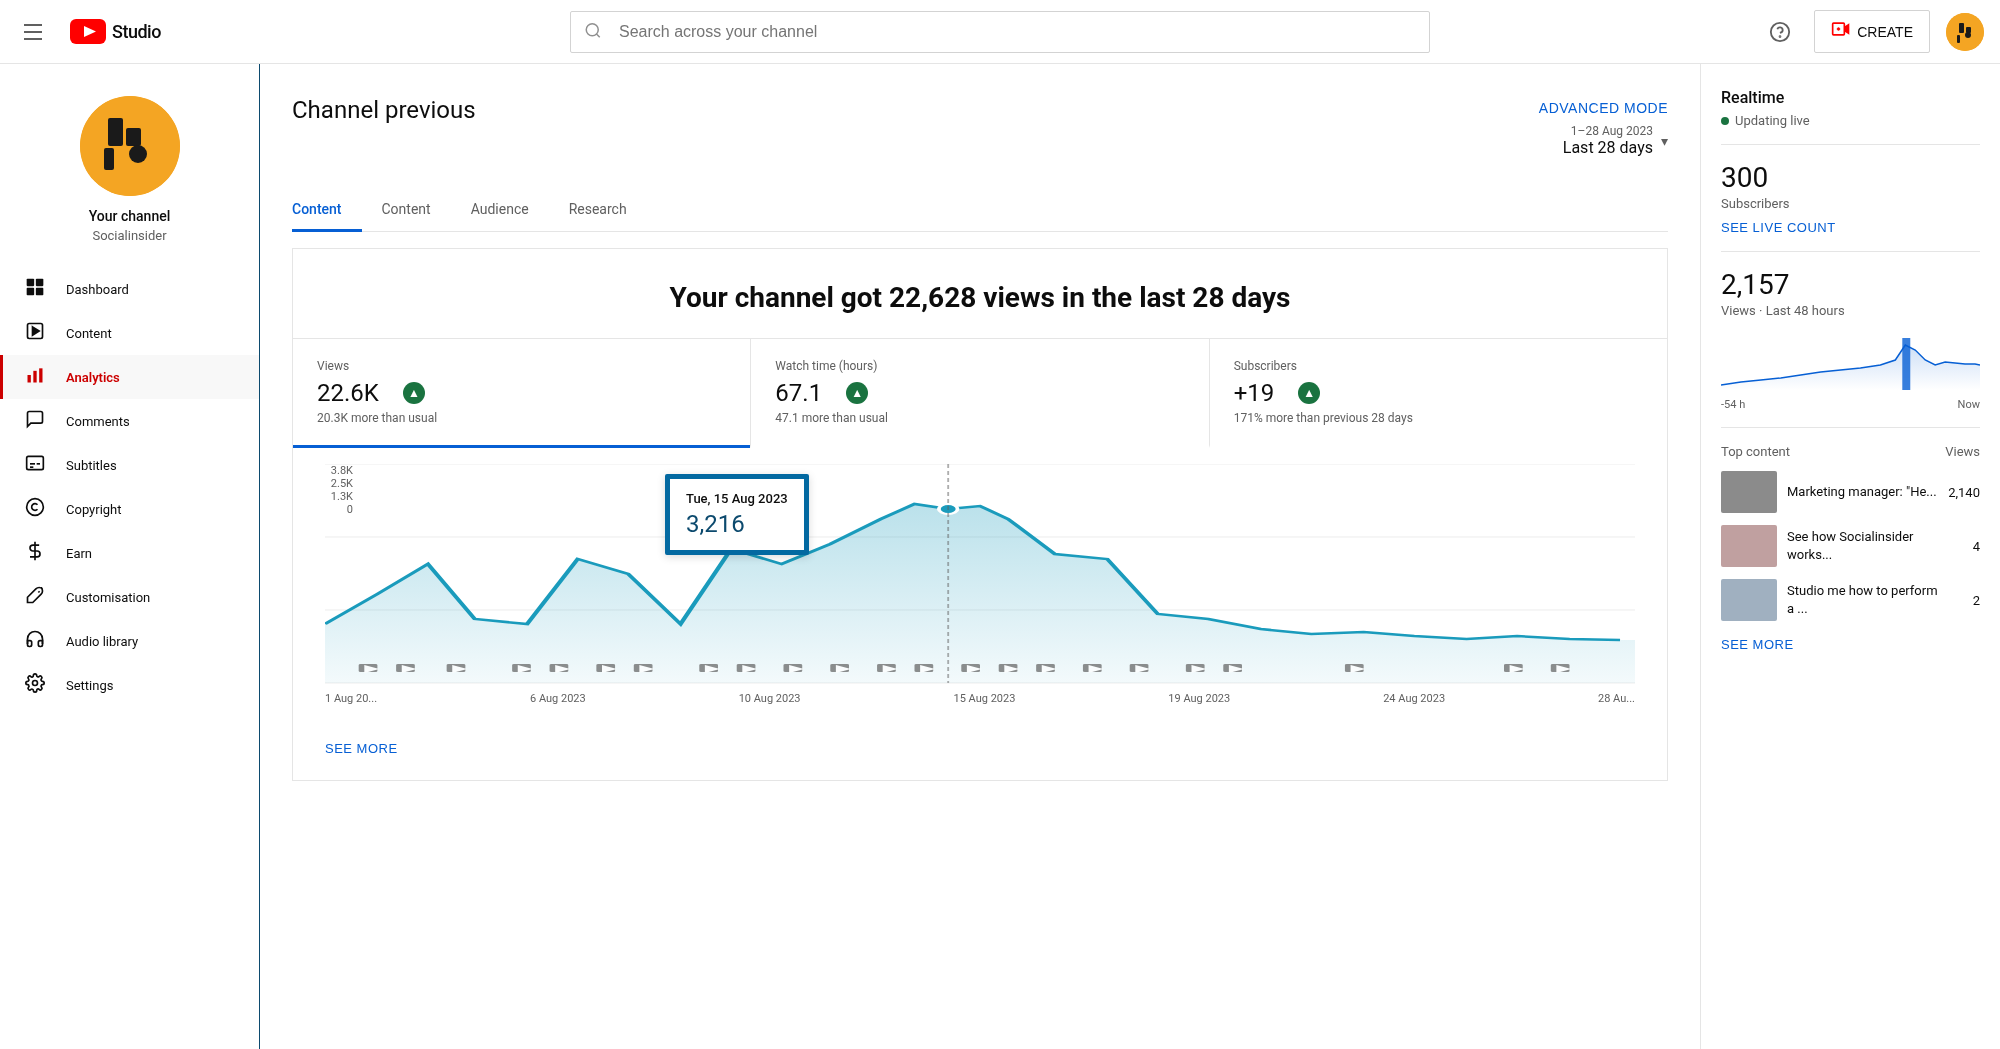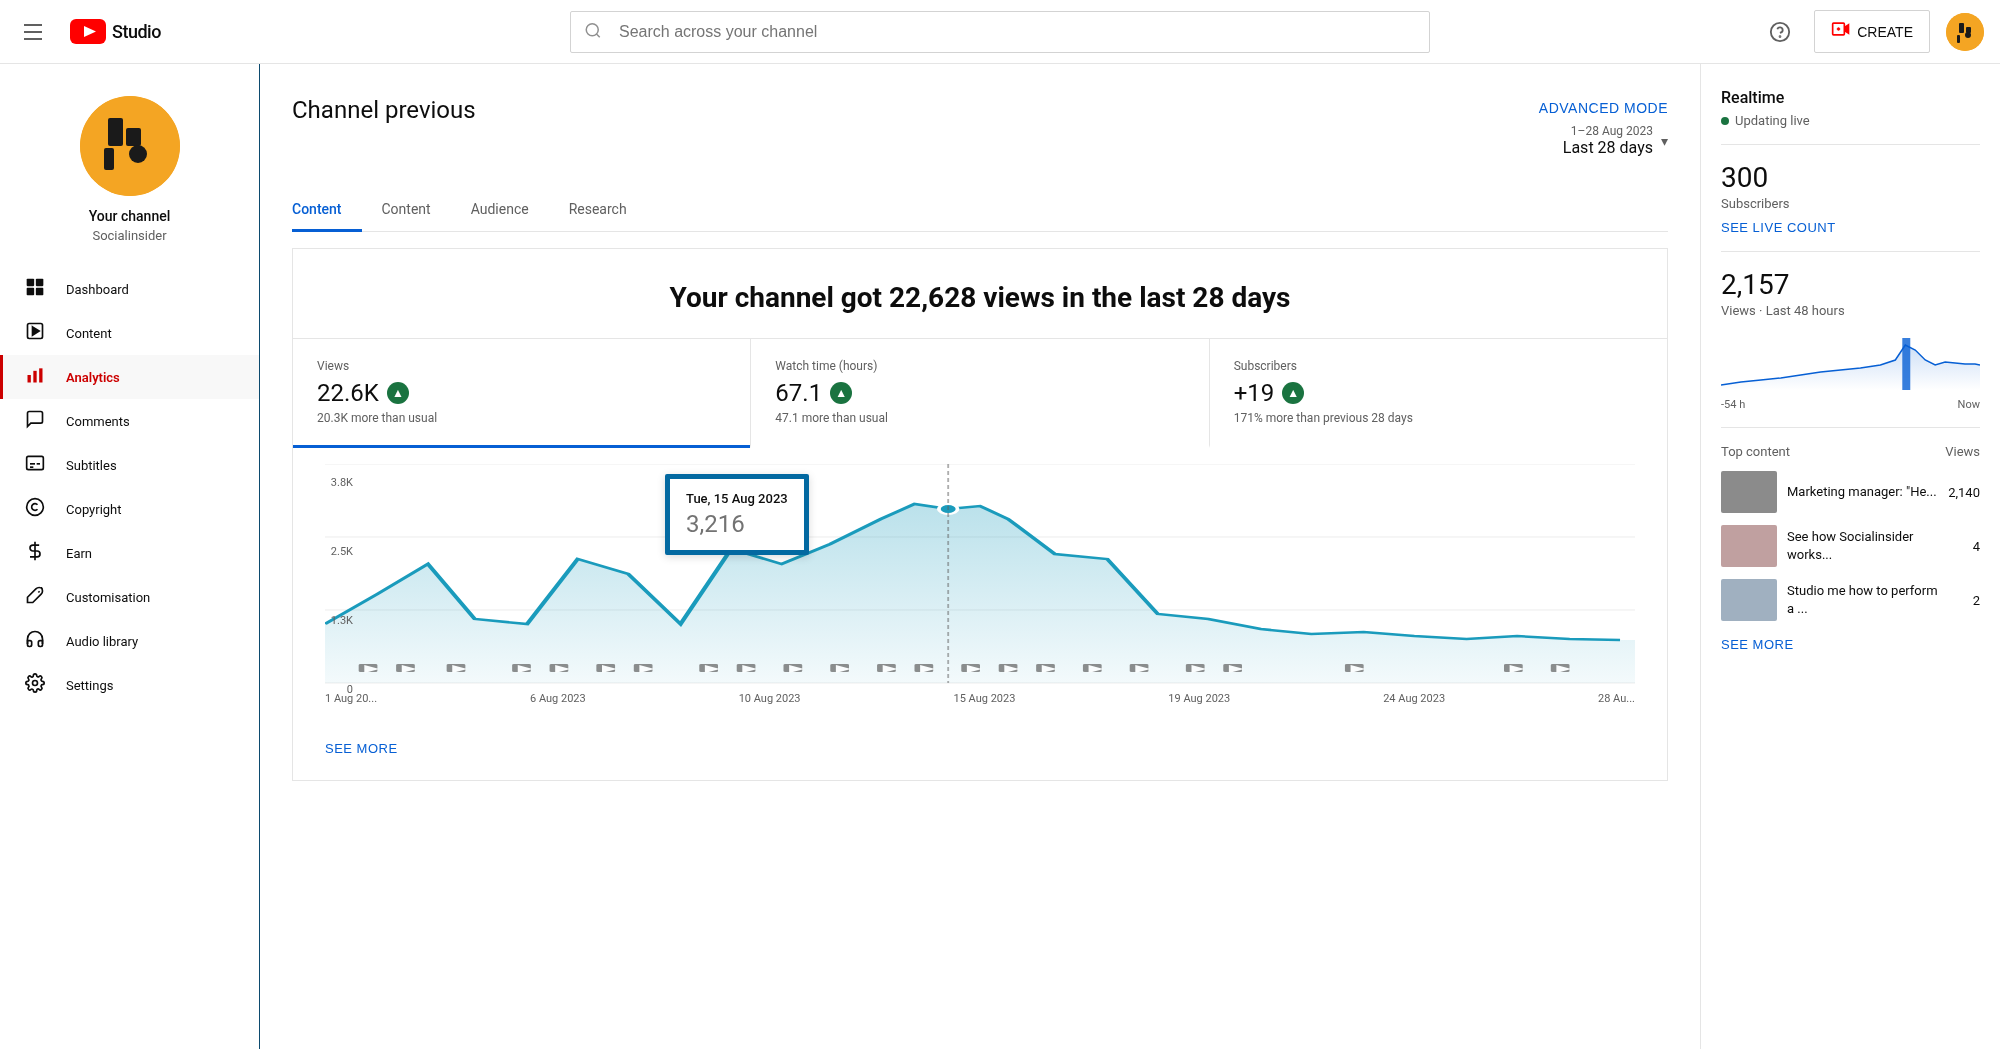--- a/index.html
+++ b/index.html
@@ -139,21 +139,21 @@
 
     
     .metrics-row { display: flex; border-top: 1px solid #e5e5e5; }
     .metric-tab {
       flex: 1; padding: 20px 24px; cursor: pointer; border-bottom: 3px solid transparent;
       position: relative;
     }
     .metric-tab.active { border-bottom-color: #065fd4; }
     .metric-tab + .metric-tab { border-left: 1px solid #e5e5e5; }
     .metric-label { font-size: 12px; color: #606060; margin-bottom: 6px; }
-    .metric-value-row { display: flex; align-items: center; gap: 8px; }
+    .metric-value-row { display: flex; align-items: center; gap: 24px; }
     .metric-value { font-size: 24px; font-weight: 400; }
     .metric-arrow-up {
       width: 22px; height: 22px; border-radius: 50%;
       background: #1a7340; display: flex; align-items: center; justify-content: center;
       color: #fff; font-size: 12px;
     }
     .metric-sub { font-size: 12px; color: #606060; margin-top: 4px; }
 
     
     .chart-area {
@@ -163,21 +163,21 @@
     
     
     .chart-tooltip {
       position: absolute; background: #fff; border: 5px solid #0369a1;
       box-shadow: 0 2px 8px rgba(0,0,0,0.15);
       padding: 12px 16px; border-radius: 2px;
       pointer-events: none; z-index: 10;
       left: 340px; top: 10px;
     }
     .tooltip-date { font-size: 13px; font-weight: 500; color: #0d0d0d; margin-bottom: 4px; }
-    .tooltip-value { font-size: 24px; font-weight: 400; color: #737373; }
+    .tooltip-value { font-size: 24px; font-weight: 400; color: #0c4a6e; }
 
     .chart-x-labels {
       display: flex; justify-content: space-between;
       padding: 8px 0 0; font-size: 11px; color: #606060;
     }
 
     
     .see-more-btn {
       display: block; color: #065fd4; font-size: 13px; font-weight: 500;
       text-transform: uppercase; letter-spacing: 0.5px;
@@ -451,21 +451,21 @@
       <span class="metric-value">+19</span>
       <span class="metric-arrow-up">▲</span>
     </div>
     <div class="metric-sub">171% more than previous 28 days</div>
   </div>
         </div>
 
       <div class="chart-area">
         <div class="chart-svg-wrap">
 
-          <div style="position:absolute;right:calc(100% - 28px);top:12px;height:220px;display:flex;flex-direction:column;justify-content:space-between;font-size:11px;color:#606060;text-align:right;width:32px;">
+          <div style="position:absolute;right:calc(100% - 28px);top:0;height:220px;display:flex;flex-direction:column;font-size:11px;color:#606060;text-align:right;width:32px;">
             <span>3.8K</span>
             <span>2.5K</span>
             <span>1.3K</span>
             <span>0</span>
           </div>
 
           <svg width="100%" height="220" viewBox="0 0 700 220" preserveAspectRatio="none" style="display:block">
             <defs>
               <linearGradient id="chartGrad" x1="0" y1="0" x2="0" y2="1">
                 <stop offset="0%" stop-color="#1a9bbc" stop-opacity="0.3"></stop>

